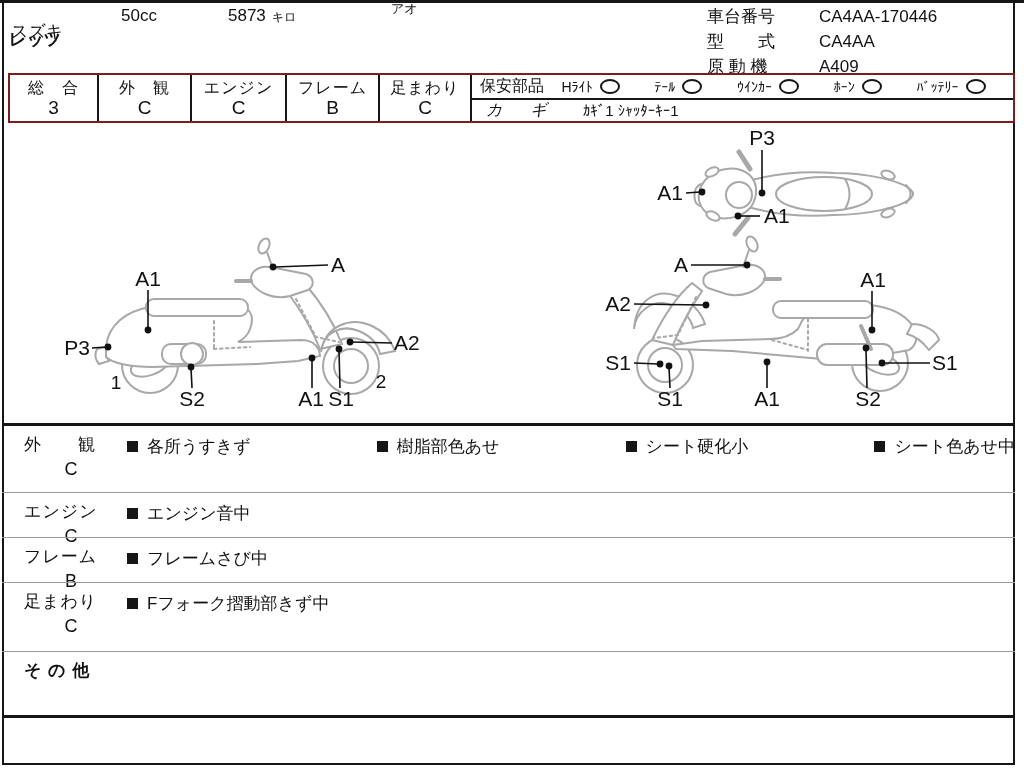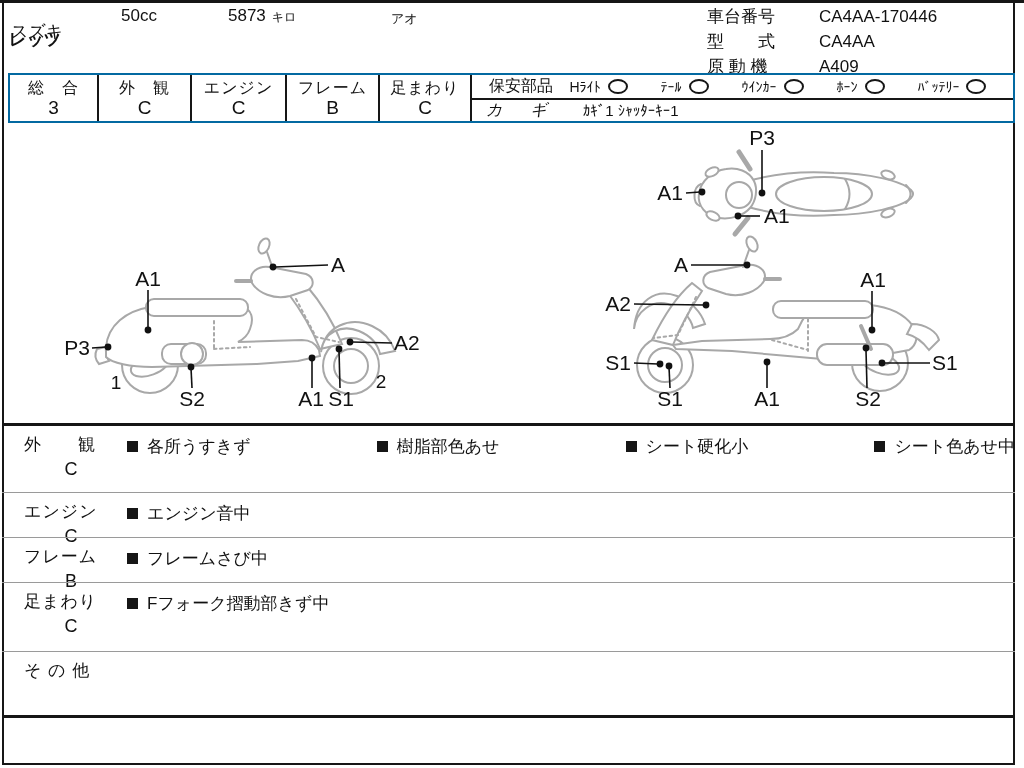--- a/index.html
+++ b/index.html
@@ -9,36 +9,36 @@
   
   .top-line{left:0;top:0;width:1024px;height:3px;background:#161616;}
   .frame{left:2px;top:0;width:1013px;height:765px;box-sizing:border-box;
          border:2px solid #161616;border-top:3px solid #161616;}
   
   .hdr-maker{left:11px;top:20px;font-size:17px;}
   .hdr-model{left:9px;top:28px;font-size:17px;font-weight:600;}
   .hdr-disp{left:121px;top:6px;font-size:17px;}
   .hdr-mile{left:228px;top:6px;font-size:17px;}
   .hdr-mile .unit{font-size:12px;margin-left:6px;}
-  .hdr-color{left:391px;top:10px;font-size:13px;}
+  .hdr-color{left:391px;top:0;font-size:13px;}
   .hdr-reg{left:663px;top:4px;font-size:17px;line-height:25px;}
   .hdr-reg .row{display:flex;}
   .hdr-reg .lbl{width:96px;margin-left:44px;}
   .hdr-reg .val{margin-left:16px;text-align:center;}
   
   .grades{left:8px;top:73px;width:1007px;height:50px;box-sizing:border-box;
-          border:2px solid #0369a1;display:flex;}
+          border:2px solid #7f1d1d;display:flex;}
   .gbox{border-right:2px solid #161616;display:flex;flex-direction:column;
         justify-content:center;text-align:center;flex:0 0 auto;}
   .gbox .glabel{font-size:16px;line-height:19px;letter-spacing:1px;}
   .gbox .gvalue{font-size:19px;line-height:22px;}
   .safety{flex:1 1 auto;display:flex;flex-direction:column;min-width:0;}
   .safety-top{height:24px;border-bottom:2px solid #161616;display:flex;align-items:center;
               padding:0 10px 0 8px;}
-  .safety-top .slabel{font-size:16px;flex:0 0 auto;margin-left:9px;}
+  .safety-top .slabel{font-size:16px;flex:0 0 auto;}
   .sitems{flex:1;display:flex;justify-content:space-around;align-items:center;}
   .sitem{display:flex;align-items:center;gap:7px;font-size:14px;}
   .okoval{width:16px;height:11px;border:2px solid #161616;border-radius:50%;display:inline-block;}
   .safety-bottom{flex:1;display:flex;align-items:center;padding-left:14px;gap:30px;}
   .key-label{font-size:16px;letter-spacing:6px;font-style:italic;}
   .key-value{font-size:15px;}
   
   .diagram{left:2px;top:123px;width:1013px;height:300px;}
   svg text{font-family:"Liberation Sans","DejaVu Sans",sans-serif;fill:#111;}
   .dlabel{font-size:21px;}
@@ -46,21 +46,21 @@
   
   .conds{left:2px;top:423px;width:1013px;height:295px;box-sizing:border-box;
          border-top:3px solid #161616;border-bottom:3px solid #161616;
          display:flex;flex-direction:column;}
   .cond-row{display:flex;border-top:1px solid #9a9a9a;box-sizing:border-box;}
   .cond-row:first-child{border-top:none;}
   .cond-row:nth-child(1){height:66px;}
   .cond-row:nth-child(2){height:45px;}
   .cond-row:nth-child(3){height:45px;}
   .cond-row:nth-child(4){height:69px;}
-  .cond-row:nth-child(5){flex:1;}
+  .cond-row:nth-child(5){flex:1;font-weight:bold;}
   .cond-left{width:125px;flex:0 0 auto;padding:7px 0 0 22px;box-sizing:border-box;}
   .cond-label{font-size:17px;letter-spacing:1px;}
   .cond-grade{margin:3px 0 0 32px;width:30px;text-align:center;font-size:18px;}
   .cond-notes{flex:1;display:flex;flex-wrap:wrap;align-content:flex-start;
               column-gap:17px;padding-top:9px;justify-content:space-between;}
   .note{display:flex;align-items:center;gap:9px;font-size:17px;}
   .bullet{width:11px;height:11px;background:#161616;flex:0 0 auto;}
 </style>
 </head>
 <body>

